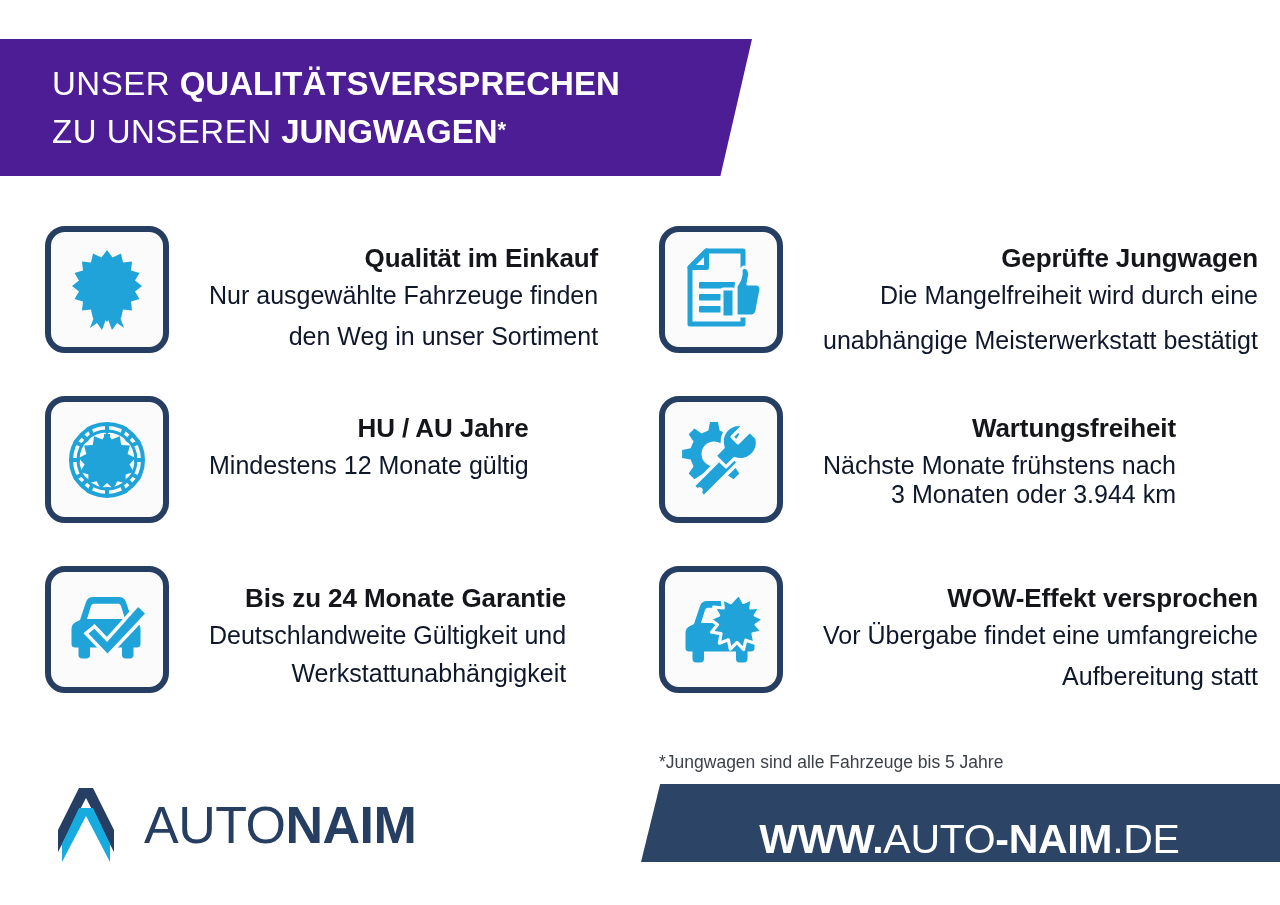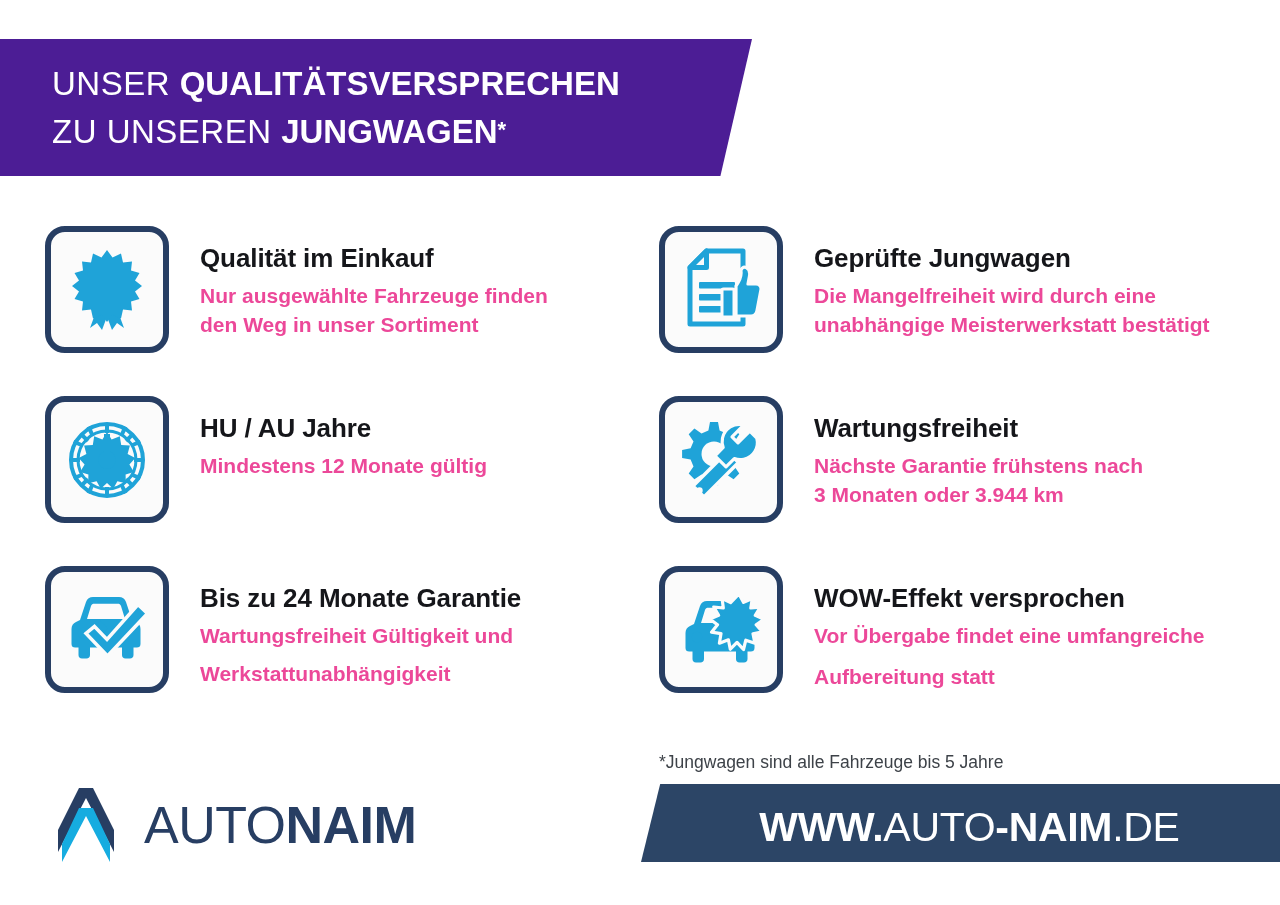--- a/index.html
+++ b/index.html
@@ -72,35 +72,36 @@
     border: 6px solid #273E63;
     border-radius: 20px;
     background: #fbfbfb;
     display: flex;
     align-items: center;
     justify-content: center;
   }
   .icon-box svg { display: block; }
 
   .feature-text {
-    padding-left: 31px;
+    padding-left: 40px;
     padding-top: 16px;
+    text-align: right;
   }
   .feature-title {
     font-size: 26px;
     font-weight: 700;
     color: #15161a;
     line-height: 32px;
     letter-spacing: -0.1px;
     white-space: nowrap;
   }
   .feature-desc {
-    font-size: 21px;
-    font-weight: 700;
-    color: #ec4899;
+    font-size: 25px;
+    font-weight: 400;
+    color: #0f172a;
     line-height: 29px;
     margin-top: 7px;
     white-space: nowrap;
   }
 
   
   .logo-wrap {
     position: absolute;
     left: 46px;
     top: 786px;
@@ -134,21 +135,21 @@
     top: 784px;
     width: 639px;
     height: 78px;
     background: #2C4566;
     -webkit-clip-path: polygon(3.0% 0, 100% 0, 100% 100%, 0 100%);
     clip-path: polygon(3.0% 0, 100% 0, 100% 100%, 0 100%);
   }
   .urlbar-text {
     position: absolute;
     left: 0;
-    top: 4px;
+    top: 16px;
     width: 639px;
     height: 78px;
     display: flex;
     align-items: center;
     justify-content: center;
     padding-left: 18px;
     color: #ffffff;
     font-size: 41px;
     letter-spacing: -0.3px;
     white-space: nowrap;
@@ -182,21 +183,21 @@
             <g fill="#1FA3D8">
               <path d="M31 50 L20 80 L27 75 L32 82 L41 58 Z"></path>
               <path d="M43 50 L54 80 L47 75 L42 82 L33 58 Z"></path>
               <path d="M37 2 L42.5 9.5 L51 5.5 L53 14.5 L62 13.5 L61 22.5 L69.5 25 L65 32.5 L72 38 L65 43.5 L69.5 51 L61 53.5 L62 62.5 L53 61.5 L51 70.5 L42.5 66.5 L37 74 L31.5 66.5 L23 70.5 L21 61.5 L12 62.5 L13 53.5 L4.5 51 L9 43.5 L2 38 L9 32.5 L4.5 25 L13 22.5 L12 13.5 L21 14.5 L23 5.5 L31.5 9.5 Z"></path>
             </g>
           </svg>
         </div>
         <div class="feature-text">
           <div class="feature-title">Qualität im Einkauf</div>
           <div class="feature-desc">Nur ausgewählte Fahrzeuge finden</div>
-          <div class="feature-desc" style="margin-top:0">den Weg in unser Sortiment</div>
+          <div class="feature-desc" style="margin-top:12px">den Weg in unser Sortiment</div>
         </div>
       </div>
 
       <div class="feature-item">
         <div class="icon-box">
           <svg width="80" height="80" viewBox="0 0 80 80">
             <g fill="none" stroke="#1FA3D8">
               <circle cx="40" cy="40" r="36" stroke-width="4"></circle>
               <circle cx="40" cy="40" r="29" stroke-width="3"></circle>
               <g stroke-width="4">
@@ -235,21 +236,21 @@
             <g fill="#1FA3D8">
               <path d="M16 26 L22 8 C23.2 4.4 25.6 3 29 3 L55 3 C58.4 3 60.8 4.4 62 8 L68 26 L72 28 C75 29.4 76.5 31.6 76.5 35 L76.5 50 C76.5 52.4 75.2 53.6 72.8 53.6 L69.5 53.6 L69.5 61 C69.5 63.2 68.2 64.4 66 64.4 L61.5 64.4 C59.3 64.4 58 63.2 58 61 L58 53.6 L26 53.6 L26 61 C26 63.2 24.7 64.4 22.5 64.4 L18 64.4 C15.8 64.4 14.5 63.2 14.5 61 L14.5 53.6 L11.2 53.6 C8.8 53.6 7.5 52.4 7.5 50 L7.5 35 C7.5 31.6 9 29.4 12 28 Z M27 12 L23 25 L61 25 L57 12 C56.4 10.4 55.4 9.8 53.6 9.8 L30.4 9.8 C28.6 9.8 27.6 10.4 27 12 Z"></path>
               <circle cx="19" cy="39" r="5.2"></circle>
             </g>
             <path fill="#1FA3D8" d="M43.5 34.5 L35 43.5 L27 35.5 L27 35.5 L36 26 L43.5 34.5 Z"></path>
             <path fill="#1FA3D8" d="M30.5 32.5 L43 45.5 L74 10.5 L83.5 19.5 L43.5 62 L22 39.5 Z" stroke="#fbfbfb" stroke-width="3.5"></path>
           </svg>
         </div>
         <div class="feature-text">
           <div class="feature-title">Bis zu 24 Monate Garantie</div>
-          <div class="feature-desc">Wartungsfreiheit Gültigkeit und</div>
+          <div class="feature-desc">Deutschlandweite Gültigkeit und</div>
           <div class="feature-desc" style="margin-top:9px">Werkstattunabhängigkeit</div>
         </div>
       </div>
 
     </div>
 
     <div class="feature-col col-right">
 
       <div class="feature-item">
         <div class="icon-box">
@@ -262,41 +263,41 @@
               <rect x="19" y="46" width="36" height="6.5" rx="1"></rect>
               <rect x="19" y="58" width="36" height="6.5" rx="1"></rect>
               <rect x="42" y="41" width="12" height="28" rx="1.5" stroke="#fbfbfb" stroke-width="3"></rect>
               <path d="M56 38 C59.5 33 61.5 27.5 61 23.5 C60.6 20.4 63.5 18.4 66.2 19.6 C69 20.9 70.2 24 69.5 28 L68 36 L76 36 C79.4 36 81.6 38.8 80.9 42 L76.9 63 C76.3 66 74 68 71 68 L56 68 Z" stroke="#fbfbfb" stroke-width="3.2" stroke-linejoin="round"></path>
             </g>
           </svg>
         </div>
         <div class="feature-text">
           <div class="feature-title">Geprüfte Jungwagen</div>
           <div class="feature-desc">Die Mangelfreiheit wird durch eine</div>
-          <div class="feature-desc" style="margin-top:0">unabhängige Meisterwerkstatt bestätigt</div>
+          <div class="feature-desc" style="margin-top:16px">unabhängige Meisterwerkstatt bestätigt</div>
         </div>
       </div>
 
       <div class="feature-item">
         <div class="icon-box">
           <svg width="84" height="82" viewBox="0 0 84 82">
             <g fill="#1FA3D8">
               <path d="M31 3 L39 3 L40.6 11.5 L47.5 14.4 L54.6 9.6 L60.3 15.3 L55.5 22.4 L58.4 29.3 L66.9 30.9 L66.9 38.9 L58.4 40.5 L55.5 47.4 L60.3 54.5 L54.6 60.2 L47.5 55.4 L40.6 58.3 L39 66.8 L31 66.8 L29.4 58.3 L22.5 55.4 L15.4 60.2 L9.7 54.5 L14.5 47.4 L11.6 40.5 L3.1 38.9 L3.1 30.9 L11.6 29.3 L14.5 22.4 L9.7 15.3 L15.4 9.6 L22.5 14.4 L29.4 11.5 Z"></path>
               <circle cx="35" cy="34.9" r="12.5" fill="#fbfbfb"></circle>
             </g>
             <g>
               <path d="M25 78 L14 67 L48.5 32.5 L59.5 43.5 Z" fill="#1FA3D8" stroke="#fbfbfb" stroke-width="3.5" stroke-linejoin="round"></path>
               <circle cx="20.5" cy="71.5" r="3.2" fill="#fbfbfb"></circle>
               <path d="M78.8 12 L67 23.8 L61 17.8 L72.8 6 C63 3.5 53.5 9.5 51.5 19 C50.8 22.3 51.1 25.6 52.2 28.5 L44 36.8 L55 47.8 L63.3 39.6 C66.2 40.7 69.5 41 72.8 40.3 C82.3 38.3 88.3 28.8 85.8 19 Z" transform="translate(-8,0)" fill="#1FA3D8" stroke="#fbfbfb" stroke-width="3.2" stroke-linejoin="round"></path>
             </g>
           </svg>
         </div>
         <div class="feature-text">
           <div class="feature-title">Wartungsfreiheit</div>
-          <div class="feature-desc">Nächste Garantie frühstens nach</div>
+          <div class="feature-desc">Nächste Monate frühstens nach</div>
           <div class="feature-desc" style="margin-top:0">3 Monaten oder 3.944 km</div>
         </div>
       </div>
 
       <div class="feature-item">
         <div class="icon-box">
           <svg width="86" height="76" viewBox="0 0 86 76">
             <g fill="#1FA3D8">
               <path d="M16 32 L22 14 C23.2 10.4 25.6 9 29 9 L55 9 C58.4 9 60.8 10.4 62 14 L68 32 L72 34 C75 35.4 76.5 37.6 76.5 41 L76.5 56 C76.5 58.4 75.2 59.6 72.8 59.6 L69.5 59.6 L69.5 67 C69.5 69.2 68.2 70.4 66 70.4 L61.5 70.4 C59.3 70.4 58 69.2 58 67 L58 59.6 L26 59.6 L26 67 C26 69.2 24.7 70.4 22.5 70.4 L18 70.4 C15.8 70.4 14.5 69.2 14.5 67 L14.5 59.6 L11.2 59.6 C8.8 59.6 7.5 58.4 7.5 56 L7.5 41 C7.5 37.6 9 35.4 12 34 Z M27 18 L23 31 L61 31 L57 18 C56.4 16.4 55.4 15.8 53.6 15.8 L30.4 15.8 C28.6 15.8 27.6 16.4 27 18 Z"></path>
               <circle cx="19" cy="45" r="5.2"></circle>

